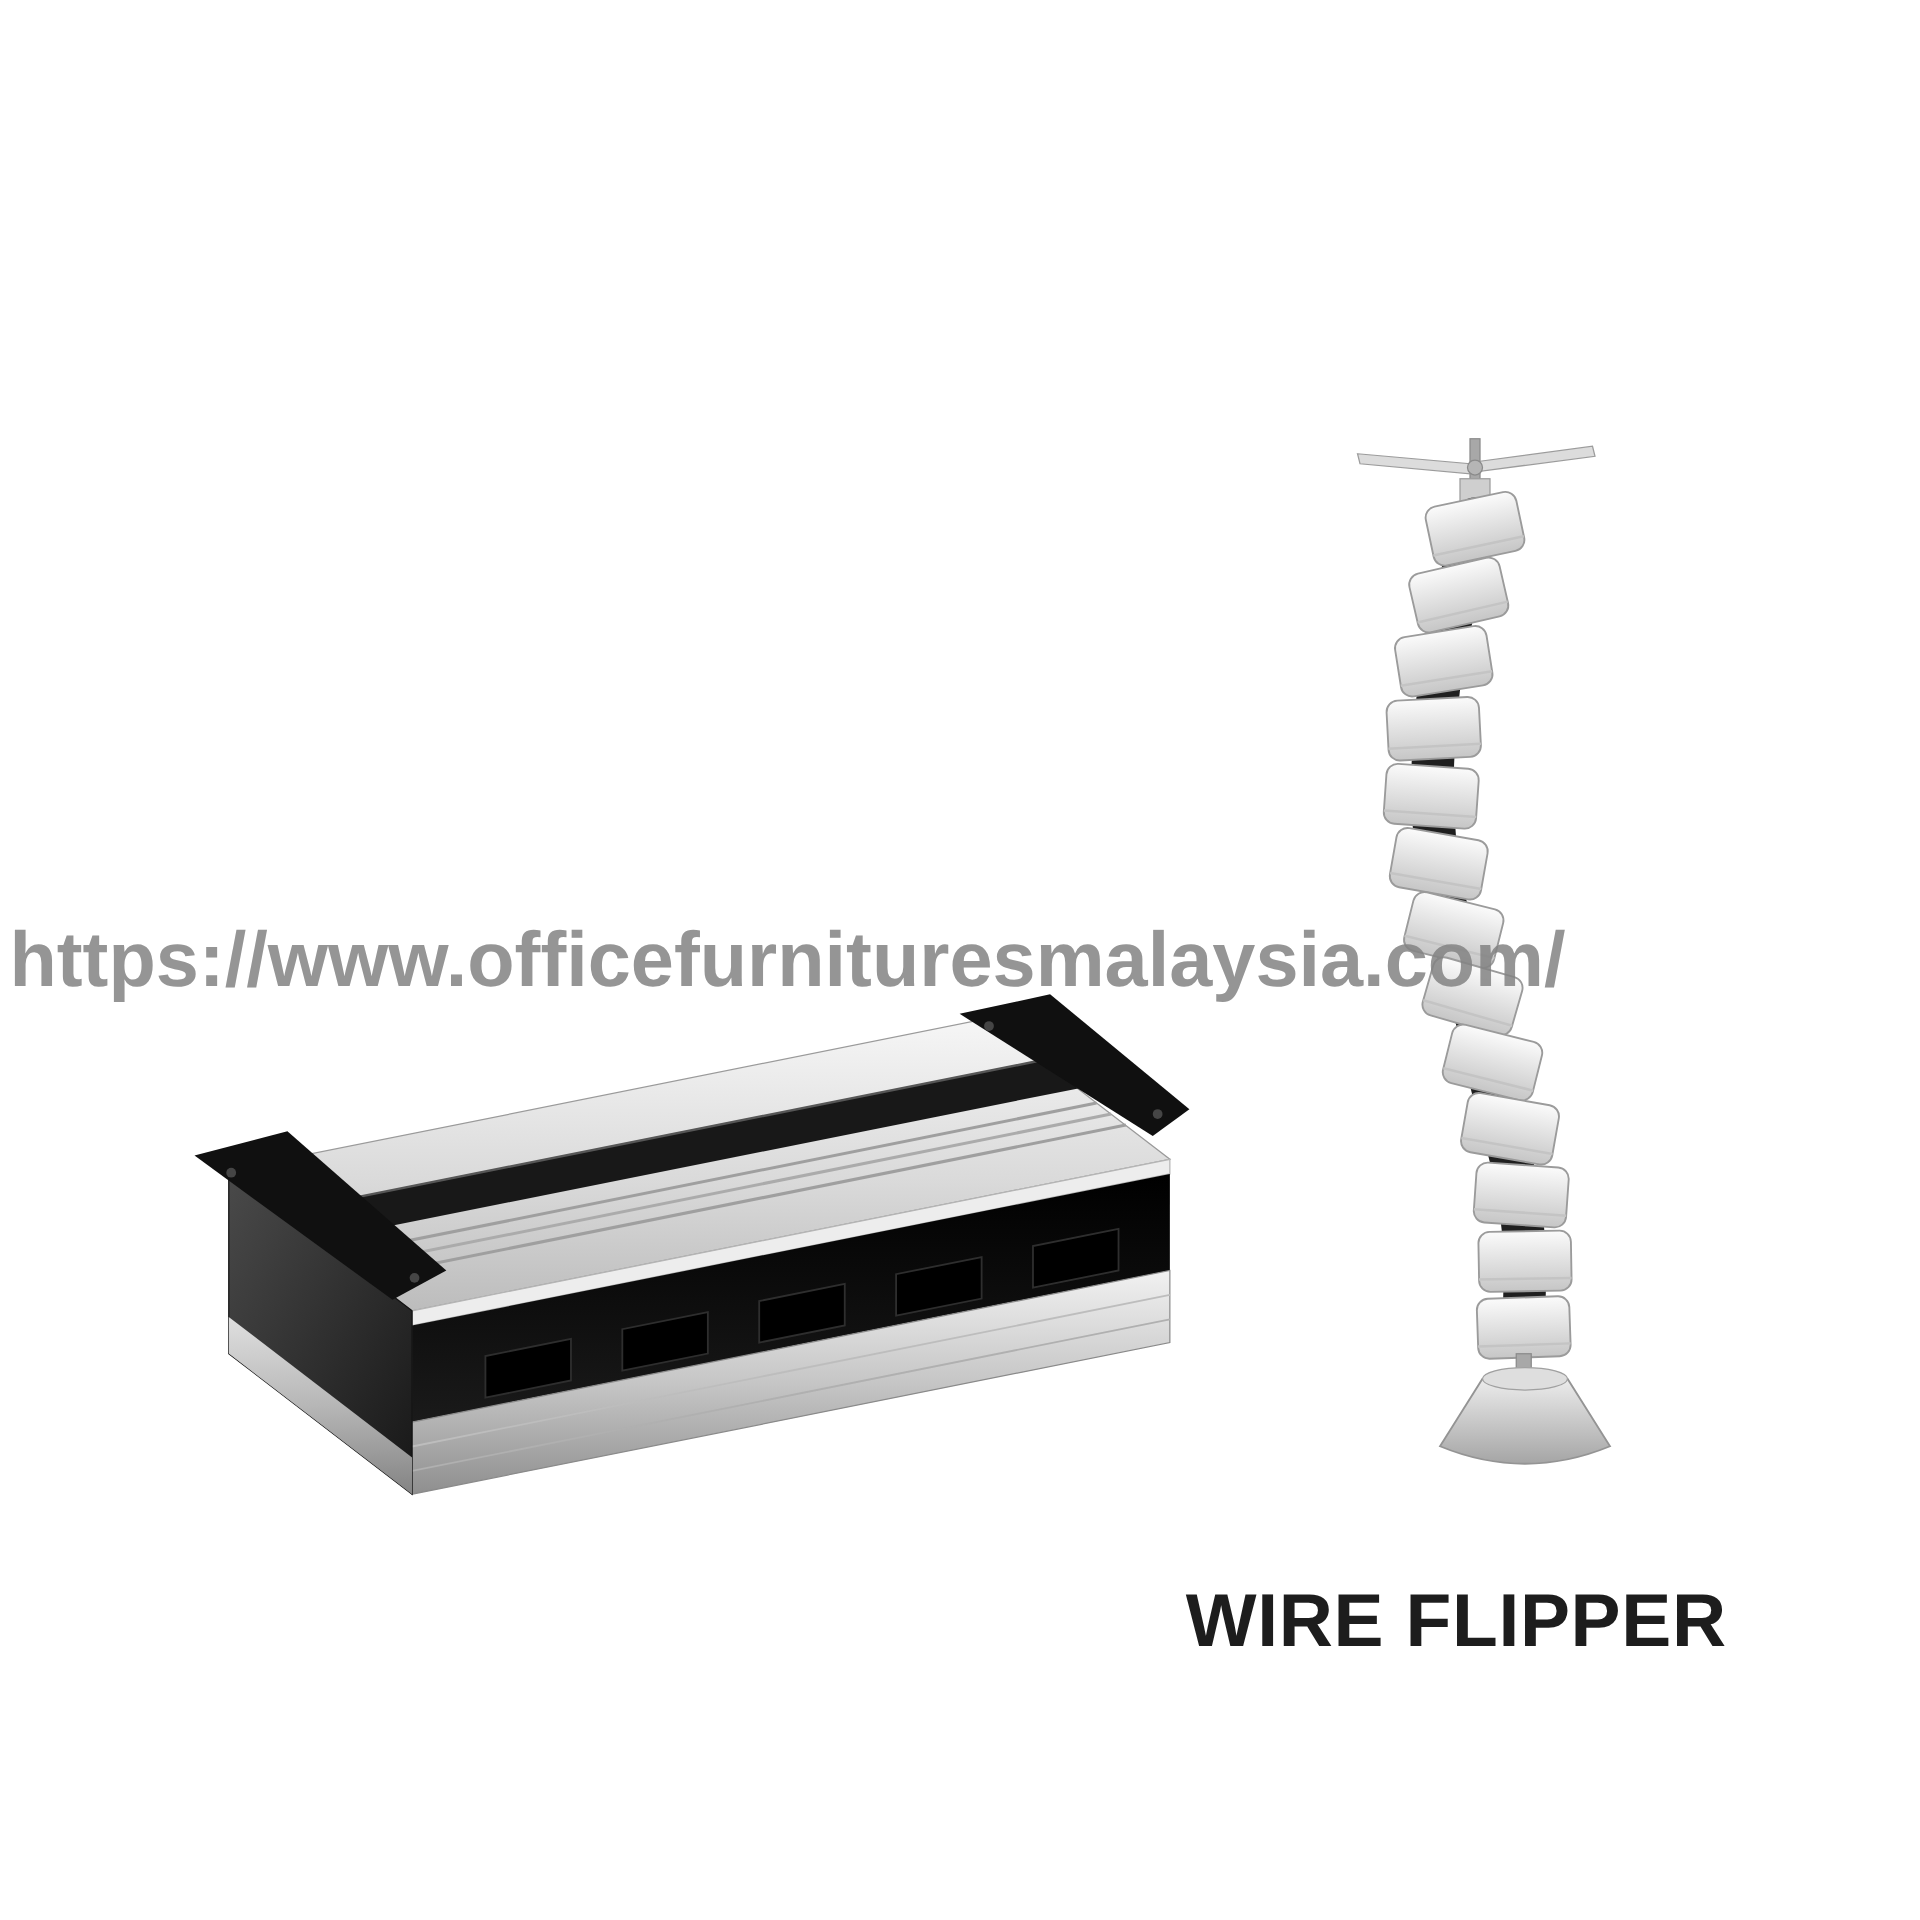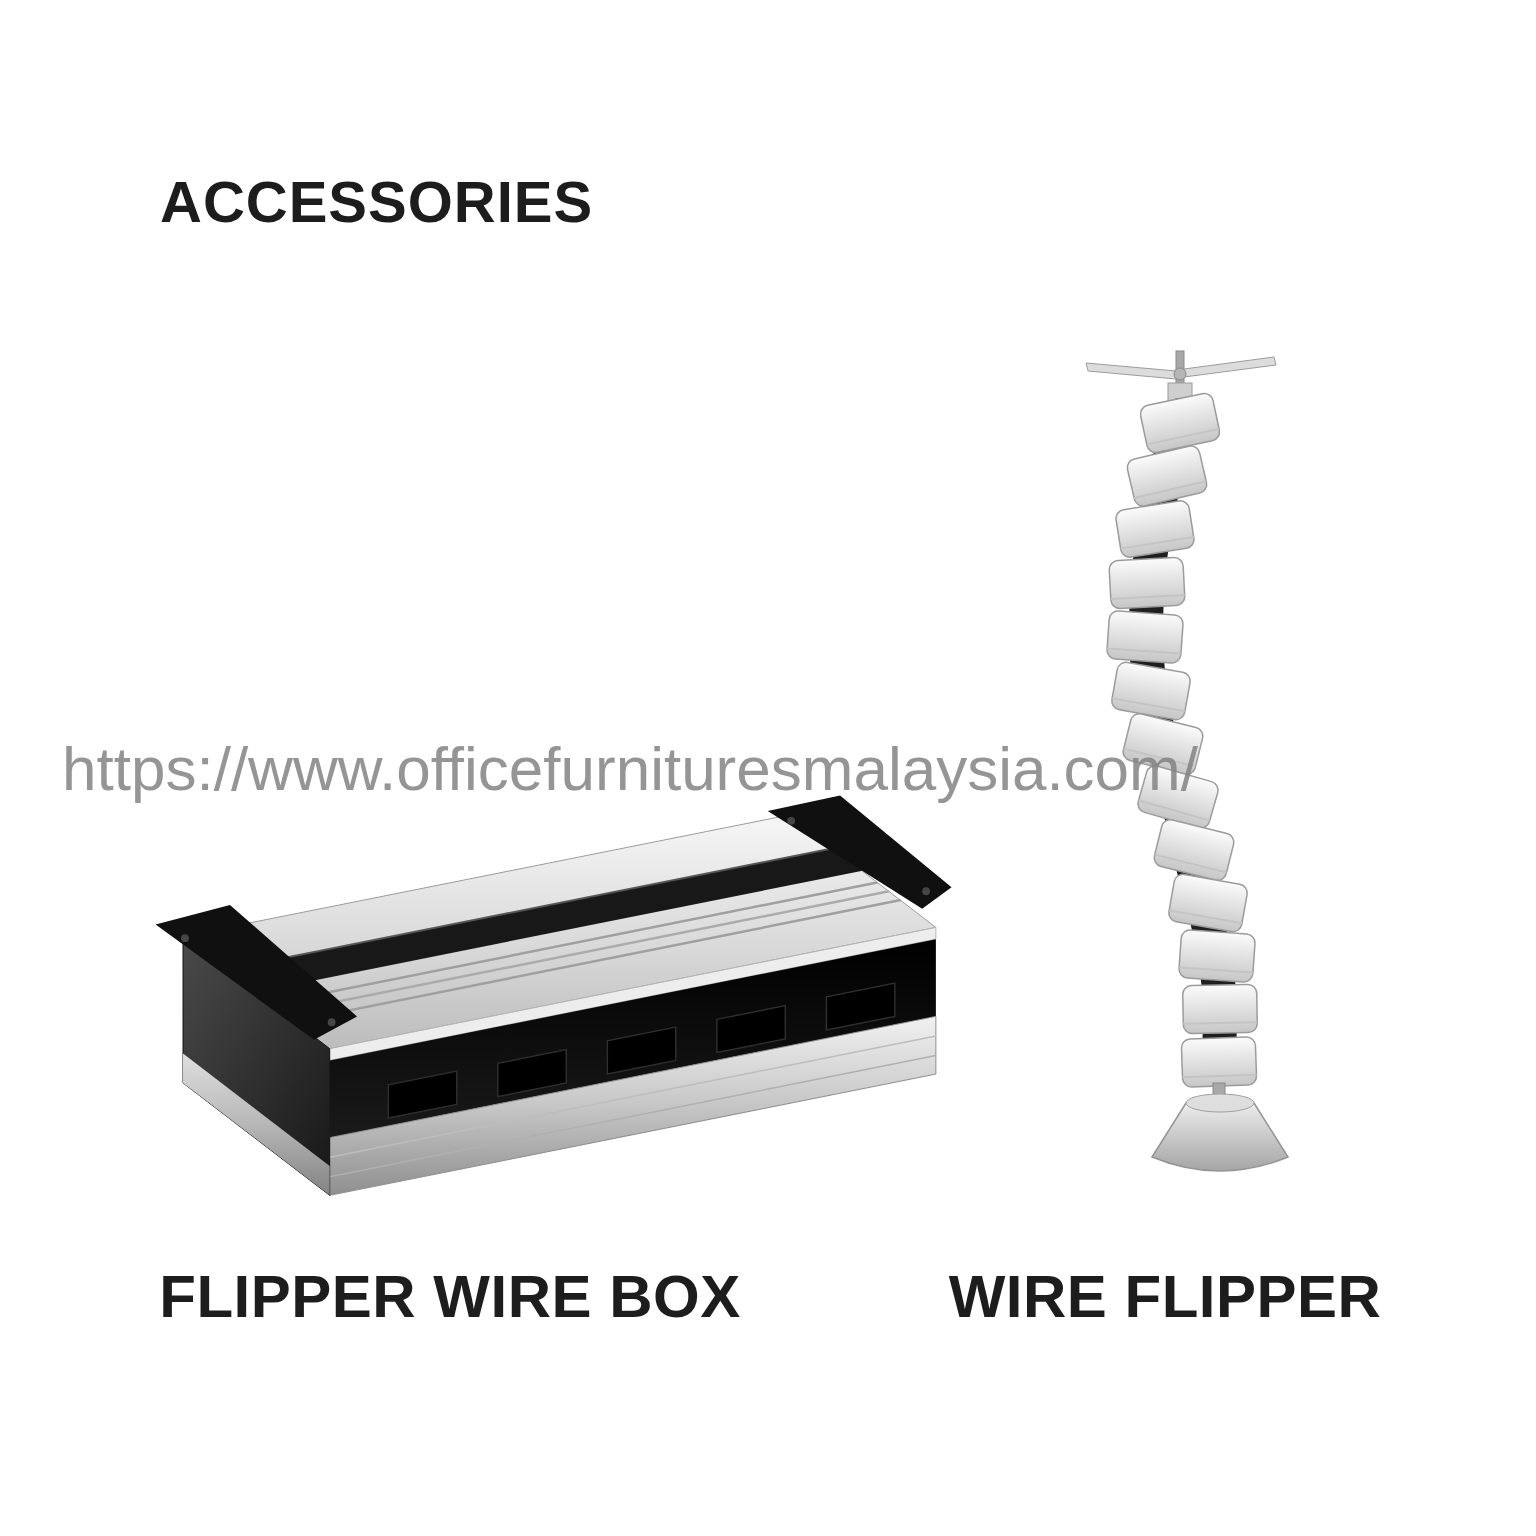--- a/index.html
+++ b/index.html
@@ -25,21 +25,21 @@
     color: #1d1d1d;
     white-space: nowrap;
   }
   .watermark {
     position: absolute;
     left: 0;
     top: 733px;
     width: 1260px;
     text-align: center;
     font-size: 62px;
-    font-weight: 400;
+    font-weight: 700;
     color: rgba(130,130,130,0.85);
     white-space: nowrap;
     z-index: 5;
     pointer-events: none;
   }
   .figure {
     position: absolute;
     z-index: 2;
   }
   .figure-flipper {
@@ -77,21 +77,20 @@
   .caption-holder {
     left: 930px;
     width: 470px;
   }
 </style>
 </head>
 <body>
 
 <div class="page">
 
-  <div class="page-title">ACCESSORIES</div>
 
   <div class="watermark">https://www.officefurnituresmalaysia.com/</div>
 
   <div class="figure figure-flipper">
     <svg viewBox="0 0 900 470" aria-hidden="true">
       <defs>
         <linearGradient id="lidGrad" x1="0" y1="0" x2="0" y2="1">
           <stop offset="0" stop-color="#f6f6f6"></stop>
           <stop offset="0.55" stop-color="#dadada"></stop>
           <stop offset="1" stop-color="#bcbcbc"></stop>
@@ -219,16 +218,15 @@
           <rect x="152" y="743" width="74" height="48" rx="9" fill="url(#segGrad)" stroke="#9b9b9b" stroke-width="1.5"></rect>
           <line x1="152" y1="781" x2="226" y2="781" stroke="#c4c4c4" stroke-width="2"></line>
         </g>
 
       <rect x="183" y="788" width="12" height="24" fill="#a8a8a8" stroke="#8a8a8a" stroke-width="1"></rect>
       <path d="M156,808 L224,808 L258,862 Q190,890 122,862 Z" fill="url(#baseGrad)" stroke="#949494" stroke-width="1.5"></path>
       <ellipse cx="190" cy="808" rx="34" ry="9" fill="#dedede" stroke="#a0a0a0" stroke-width="1"></ellipse>
     </svg>
   </div>
 
-  <div class="caption caption-flipper">FLIPPER WIRE BOX</div>
   <div class="caption caption-holder">WIRE FLIPPER</div>
 
 </div>
 
 </body></html>

